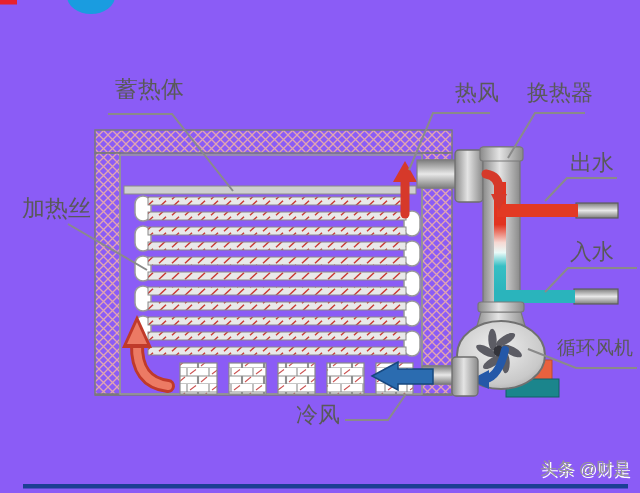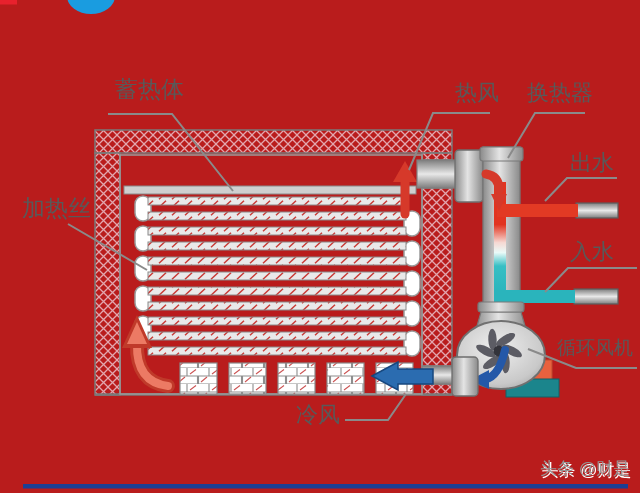--- a/index.html
+++ b/index.html
@@ -1,16 +1,16 @@
 <!DOCTYPE html>
 <html><head>
 <meta charset="utf-8">
 <style>
   html,body{margin:0;padding:0;background:#fff;}
-  .screen{position:relative;width:640px;height:493px;background:#b91c1c;overflow:hidden;
+  .screen{position:relative;width:640px;height:493px;background:#8b5cf6;overflow:hidden;
           font-family:"Liberation Sans",sans-serif;}
   svg{display:block;}
   text{font-family:"Liberation Sans","DejaVu Sans",sans-serif;}
 </style>
 </head>
 <body>
 
 <div class="screen">
 <svg width="640" height="493" viewBox="0 0 640 493" xmlns="http://www.w3.org/2000/svg">
   <defs>

